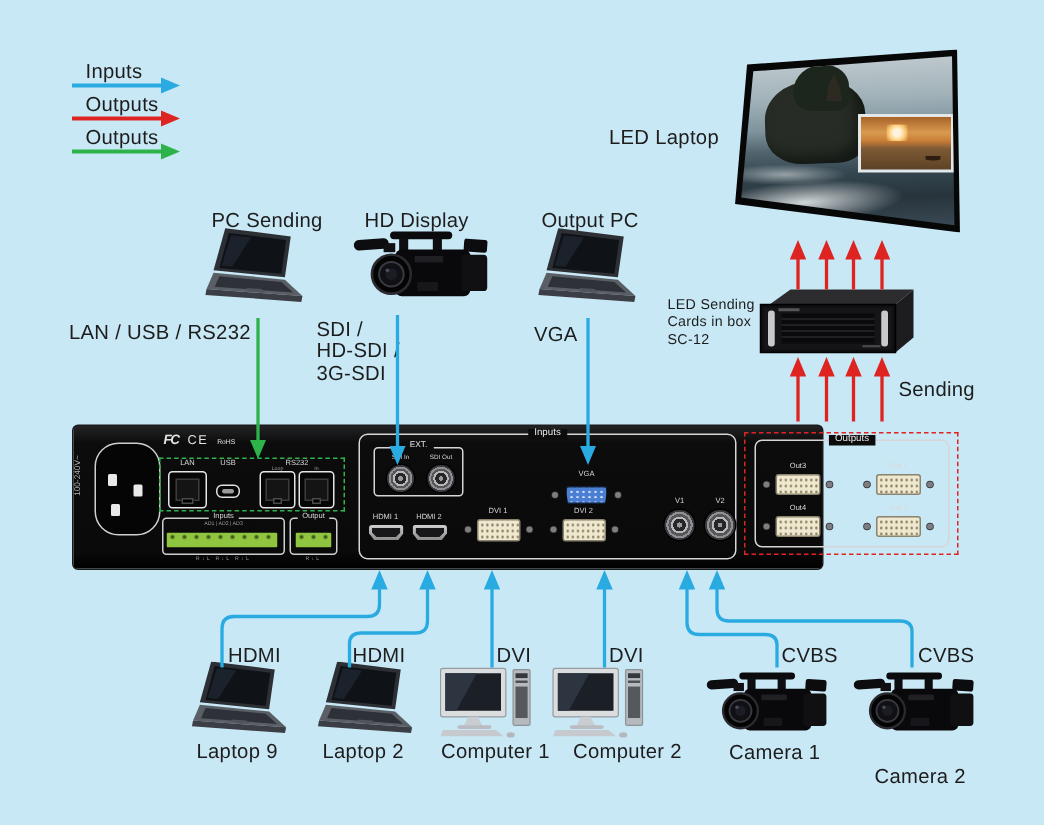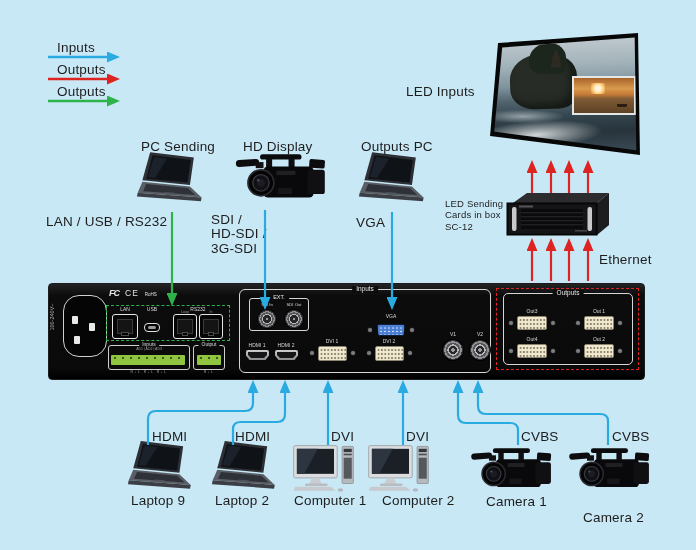--- a/index.html
+++ b/index.html
@@ -7,21 +7,21 @@
     width:696px;height:550px;position:relative;overflow:hidden;
     background:var(--background,#c9e8f6);
     font-family:"Liberation Sans",sans-serif;color:#1d1d1d;
   }
   .abs{position:absolute;}
   .lbl{position:absolute;font-size:13.5px;color:#1d1d1d;letter-spacing:.2px;white-space:nowrap;}
   .pre{white-space:pre-line;line-height:1.06;}
   .small-lbl{font-size:9.5px;line-height:1.2;}
   
   .chassis{
-    position:absolute;left:48px;top:283px;width:597px;height:97px;
+    position:absolute;left:48px;top:283px;width:501px;height:97px;
     background:linear-gradient(#232325,#0c0c0d 12%,#0a0a0b 88%,#000);
     border:1px solid #1c1c1e;border-radius:4px;box-sizing:border-box;
   }
   .tlabel{position:absolute;color:#d8d8d8;font-size:5px;line-height:1;white-space:nowrap;transform:translateX(-50%);}
   .tlabel.micro{font-size:3.5px;color:#9a9a9a;}
   .paneltitle{position:absolute;color:#e8e8e8;font-size:6.5px;line-height:1;white-space:nowrap;transform:translateX(-50%);background:#0c0c0d;padding:0 4px;}
   .panelbox{position:absolute;border:1px solid #d6d6d6;border-radius:6px;box-sizing:border-box;}
   .power{
     position:absolute;left:14px;top:11px;width:44px;height:62px;border:1.5px solid #cfcfcf;
     border-radius:16px;background:#050505;box-sizing:border-box;
@@ -138,32 +138,32 @@
 <div class="lbl" style="left:141px;top:139px">PC Sending</div>
 <svg class="abs" style="left:133px;top:152px" width="78" height="58">
     <use href="#sym-laptop"></use>
   </svg>
 
 <div class="lbl" style="left:243px;top:139px">HD Display</div>
 <svg class="abs" style="left:235px;top:151px" width="95" height="55">
     <use href="#sym-camera"></use>
   </svg>
 
-<div class="lbl" style="left:361px;top:139px">Outputs PC</div>
+<div class="lbl" style="left:361px;top:139px">Output PC</div>
 <svg class="abs" style="left:355px;top:152px" width="78" height="58">
     <use href="#sym-laptop"></use>
   </svg>
 
 <div class="lbl" style="left:46px;top:214px">LAN / USB / RS232</div>
 <div class="lbl pre" style="left:211px;top:213px">SDI /
 HD-SDI /
 3G-SDI</div>
 <div class="lbl" style="left:356px;top:215px">VGA</div>
 
-<div class="lbl" style="left:406px;top:84px">LED Inputs</div>
+<div class="lbl" style="left:406px;top:84px">LED Laptop</div>
 <div class="led-display">
   <div class="photo">
     <div class="photo-sky"></div>
     <div class="photo-island"></div>
     <div class="photo-island-top"></div>
     <div class="photo-temple"></div>
     <div class="photo-surf"></div>
     <div class="photo-surf2"></div>
     <div class="pip">
       <div class="pip-sun"></div>
@@ -184,21 +184,21 @@
   <rect x="82.5" y="16" width="4.5" height="24" rx="2" fill="#c9c9cb"></rect>
   <rect x="16" y="18" width="62" height="20" fill="#0a0a0c"></rect>
   <rect x="16" y="21" width="62" height="1.4" fill="#202023"></rect>
   <rect x="16" y="25" width="62" height="1.4" fill="#202023"></rect>
   <rect x="16" y="29" width="62" height="1.4" fill="#202023"></rect>
   <rect x="16" y="33" width="62" height="1.4" fill="#202023"></rect>
   <rect x="14" y="14.5" width="14" height="2" fill="#55555a"></rect>
   <rect x="70" y="39" width="12" height="1.6" fill="#44444a"></rect>
 </svg>
 
-<div class="lbl" style="left:599px;top:252px">Ethernet</div>
+<div class="lbl" style="left:599px;top:252px">Sending</div>
 
 <div class="chassis">
 
   <div class="power">
     <div class="pin" style="left:8px;top:20px"></div>
     <div class="pin" style="left:25px;top:27px"></div>
     <div class="pin" style="left:10px;top:40px"></div>
   </div>
   <div class="vlabel">100-240V~</div>
 

